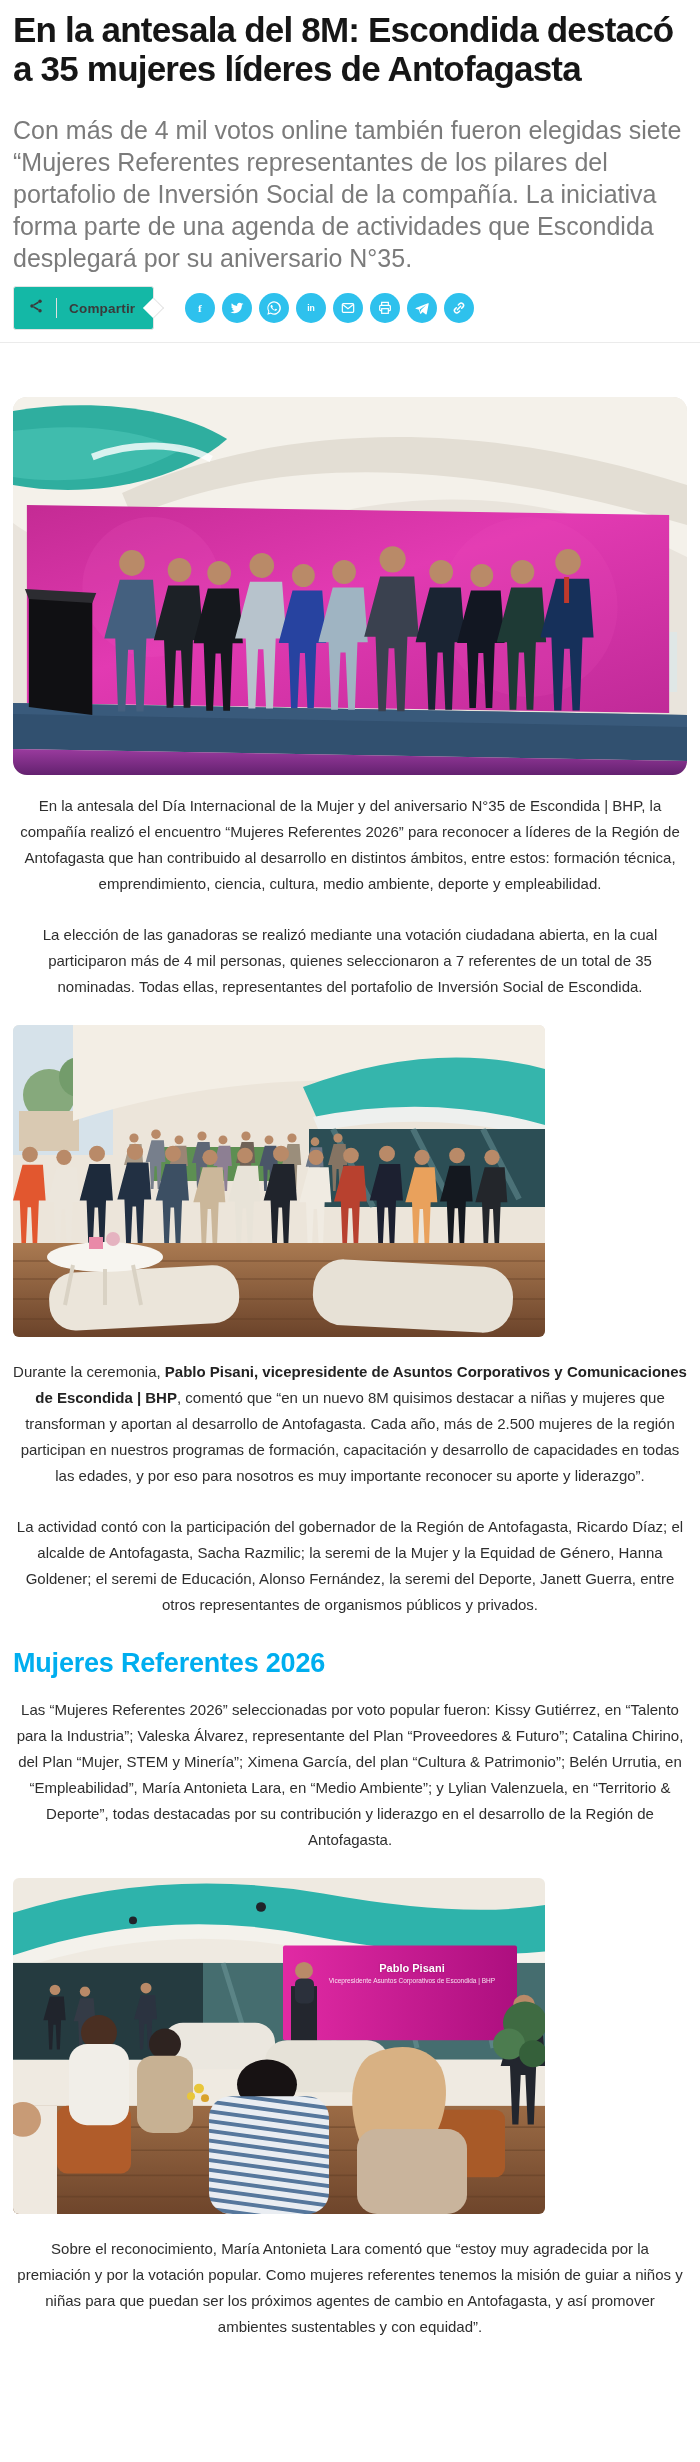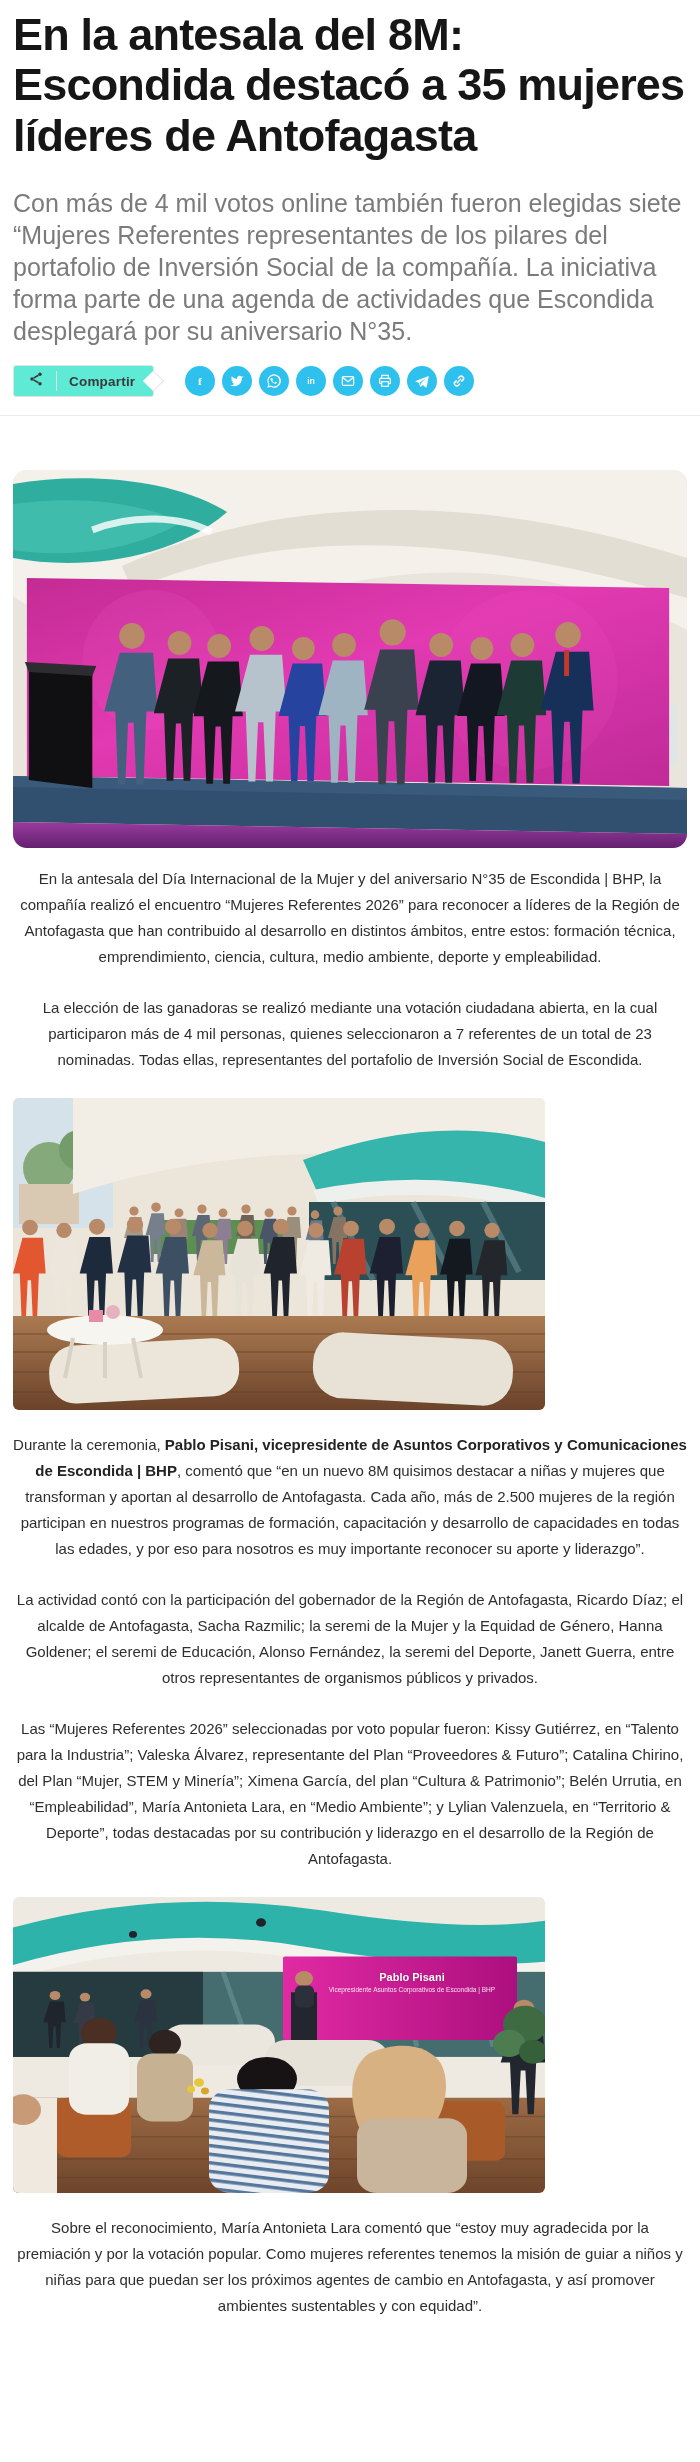--- a/index.html
+++ b/index.html
@@ -5,33 +5,33 @@
   * { margin:0; padding:0; box-sizing:border-box; }
   html,body { background:#ffffff; }
   body{
     width:700px; margin:0 auto;
     font-family:"Liberation Sans", sans-serif;
     color:#2e2e2e;
   }
   .container{ width:700px; padding:6px 13px 30px 13px; }
 
   h1[data-name="article-title"]{
-    font-size:45px; line-height:1.12; font-weight:700; letter-spacing:-0.8px;
+    font-size:35px; line-height:1.12; font-weight:700; letter-spacing:-0.8px;
     color:#161616; margin:4px 0 26px 0;
   }
   .lede{
     font-size:25px; line-height:1.28; color:#7b7b7b; margin:0 0 14px 0;
     font-weight:400;
   }
 
   
   .share-row{ display:flex; align-items:center; gap:7px; margin:0 0 14px 0; height:40px; }
   .share-chip{
-    position:relative; display:flex; align-items:center; height:32px;
-    background:#5eead4; border:1px solid #e3e3e3; border-radius:3px;
+    position:relative; display:flex; align-items:center; height:44px;
+    background:#14b8a6; border:1px solid #e3e3e3; border-radius:3px;
     padding:0 18px 0 14px; margin-right:24px; cursor:pointer;
   }
   .share-chip .chip-arrow{
     position:absolute; right:-8px; top:50%; width:15px; height:15px;
     transform:translateY(-50%) rotate(45deg);
     background:#fff; border-top:1px solid #e3e3e3; border-right:1px solid #e3e3e3;
   }
   .share-chip .chip-sep{ width:1px; height:20px; background:#e0e0e0; margin:0 12px; }
   .share-chip .chip-label{ font-size:13.5px; font-weight:700; color:#3a3a3a; letter-spacing:.2px; }
   .share-circle{
@@ -54,21 +54,21 @@
   .body-text p b{ color:#232323; }
   h2.section-heading{
     font-size:27px; font-weight:700; color:#00aeef; letter-spacing:-0.2px;
     margin:30px 0 18px 0;
   }
 
   figure{ display:block; overflow:hidden; position:relative; }
   figure svg{ display:block; width:100%; height:100%; }
   .photo-1{ width:674px; height:378px; border-radius:14px; margin:54px 0 18px 0; }
   .photo-2{ width:532px; height:312px; border-radius:6px; margin:0 0 22px 0; }
-  .photo-3{ width:532px; height:296px; border-radius:6px; margin:0 0 22px 0; }
+  .photo-3{ width:532px; height:336px; border-radius:6px; margin:0 0 22px 0; }
 
   .screen-text{
     position:absolute; left:55%; top:25%; width:40%; text-align:center; color:#fff;
     pointer-events:none;
   }
   .screen-text .screen-name{ font-size:11px; font-weight:700; text-shadow:0 0 2px rgba(120,0,80,.6); }
   .screen-text .screen-sub{ font-size:6.5px; margin-top:3px; color:rgba(255,255,255,.88); }
 </style>
 </head>
 <body>
@@ -189,21 +189,21 @@
         <use href="#person" x="354" y="148" width="58" height="172" style="color:#3a414f"></use>
         <use href="#person" x="406" y="160" width="52" height="160" style="color:#1a2433"></use>
         <use href="#person" x="448" y="162" width="50" height="158" style="color:#121722"></use>
         <use href="#person" x="488" y="160" width="52" height="160" style="color:#1e3a35"></use>
         <use href="#person" x="532" y="150" width="56" height="170" style="color:#16305a"></use>
         <rect x="556" y="180" width="5" height="26" fill="#c0392b"></rect>
       </svg>
     </figure>
 
     <p data-name="paragraph-1">En la antesala del Día Internacional de la Mujer y del aniversario N°35 de Escondida | BHP, la compañía realizó el encuentro “Mujeres Referentes 2026” para reconocer a líderes de la Región de Antofagasta que han contribuido al desarrollo en distintos ámbitos, entre estos: formación técnica, emprendimiento, ciencia, cultura, medio ambiente, deporte y empleabilidad.</p>
-    <p data-name="paragraph-2">La elección de las ganadoras se realizó mediante una votación ciudadana abierta, en la cual participaron más de 4 mil personas, quienes seleccionaron a 7 referentes de un total de 23 nominadas. Todas ellas, representantes del portafolio de Inversión Social de Escondida.</p>
+    <p data-name="paragraph-2">La elección de las ganadoras se realizó mediante una votación ciudadana abierta, en la cual participaron más de 4 mil personas, quienes seleccionaron a 7 referentes de un total de 35 nominadas. Todas ellas, representantes del portafolio de Inversión Social de Escondida.</p>
 
     <figure class="photo-2" data-name="article-image-2">
       <svg viewBox="0 0 532 312" preserveAspectRatio="none">
         <defs>
           <linearGradient id="wood2" x1="0" y1="0" x2="0" y2="1">
             <stop offset="0" stop-color="#aa7a51"></stop>
                 <stop offset="1" stop-color="#6b432a"></stop>
           </linearGradient>
         </defs>
         <rect width="532" height="312" fill="#ece5da"></rect>
@@ -249,20 +249,21 @@
         <path d="M60 240l-8 40M120 240l8 40M92 244v36" stroke="#d9d2c4" stroke-width="4"></path>
         <rect x="76" y="212" width="14" height="12" fill="#e98aa8"></rect>
         <circle cx="100" cy="214" r="7" fill="#e5b3c0"></circle>
       </svg>
     </figure>
 
     <p data-name="paragraph-3"><span>Durante la ceremonia, </span><b>Pablo Pisani, vicepresidente de Asuntos Corporativos y Comunicaciones de Escondida | BHP</b><span>, comentó que “en un nuevo 8M quisimos destacar a niñas y mujeres que transforman y aportan al desarrollo de Antofagasta. Cada año, más de 2.500 mujeres de la región participan en nuestros programas de formación, capacitación y desarrollo de capacidades en todas las edades, y por eso para nosotros es muy importante reconocer su aporte y liderazgo”.</span></p>
 
     <p data-name="paragraph-4">La actividad contó con la participación del gobernador de la Región de Antofagasta, Ricardo Díaz; el alcalde de Antofagasta, Sacha Razmilic; la seremi de la Mujer y la Equidad de Género, Hanna Goldener; el seremi de Educación, Alonso Fernández, la seremi del Deporte, Janett Guerra, entre otros representantes de organismos públicos y privados.</p>
 
+    <h2 class="section-heading" data-name="section-heading-mujeres">Mujeres Referentes 2026</h2>
 
     <p data-name="paragraph-5">Las “Mujeres Referentes 2026” seleccionadas por voto popular fueron: Kissy Gutiérrez, en “Talento para la Industria”; Valeska Álvarez, representante del Plan “Proveedores &amp; Futuro”; Catalina Chirino, del Plan “Mujer, STEM y Minería”; Ximena García, del plan “Cultura &amp; Patrimonio”; Belén Urrutia, en “Empleabilidad”, María Antonieta Lara, en “Medio Ambiente”; y Lylian Valenzuela, en “Territorio &amp; Deporte”, todas destacadas por su contribución y liderazgo en el desarrollo de la Región de Antofagasta.</p>
 
     <figure class="photo-3" data-name="article-image-3">
       <svg viewBox="0 0 532 348" preserveAspectRatio="none">
         <defs>
           <linearGradient id="mag3" x1="0" y1="0" x2="1" y2="0">
             <stop offset="0" stop-color="#e12aa4"></stop>
                 <stop offset="1" stop-color="#ad0f7f"></stop>
           </linearGradient>

